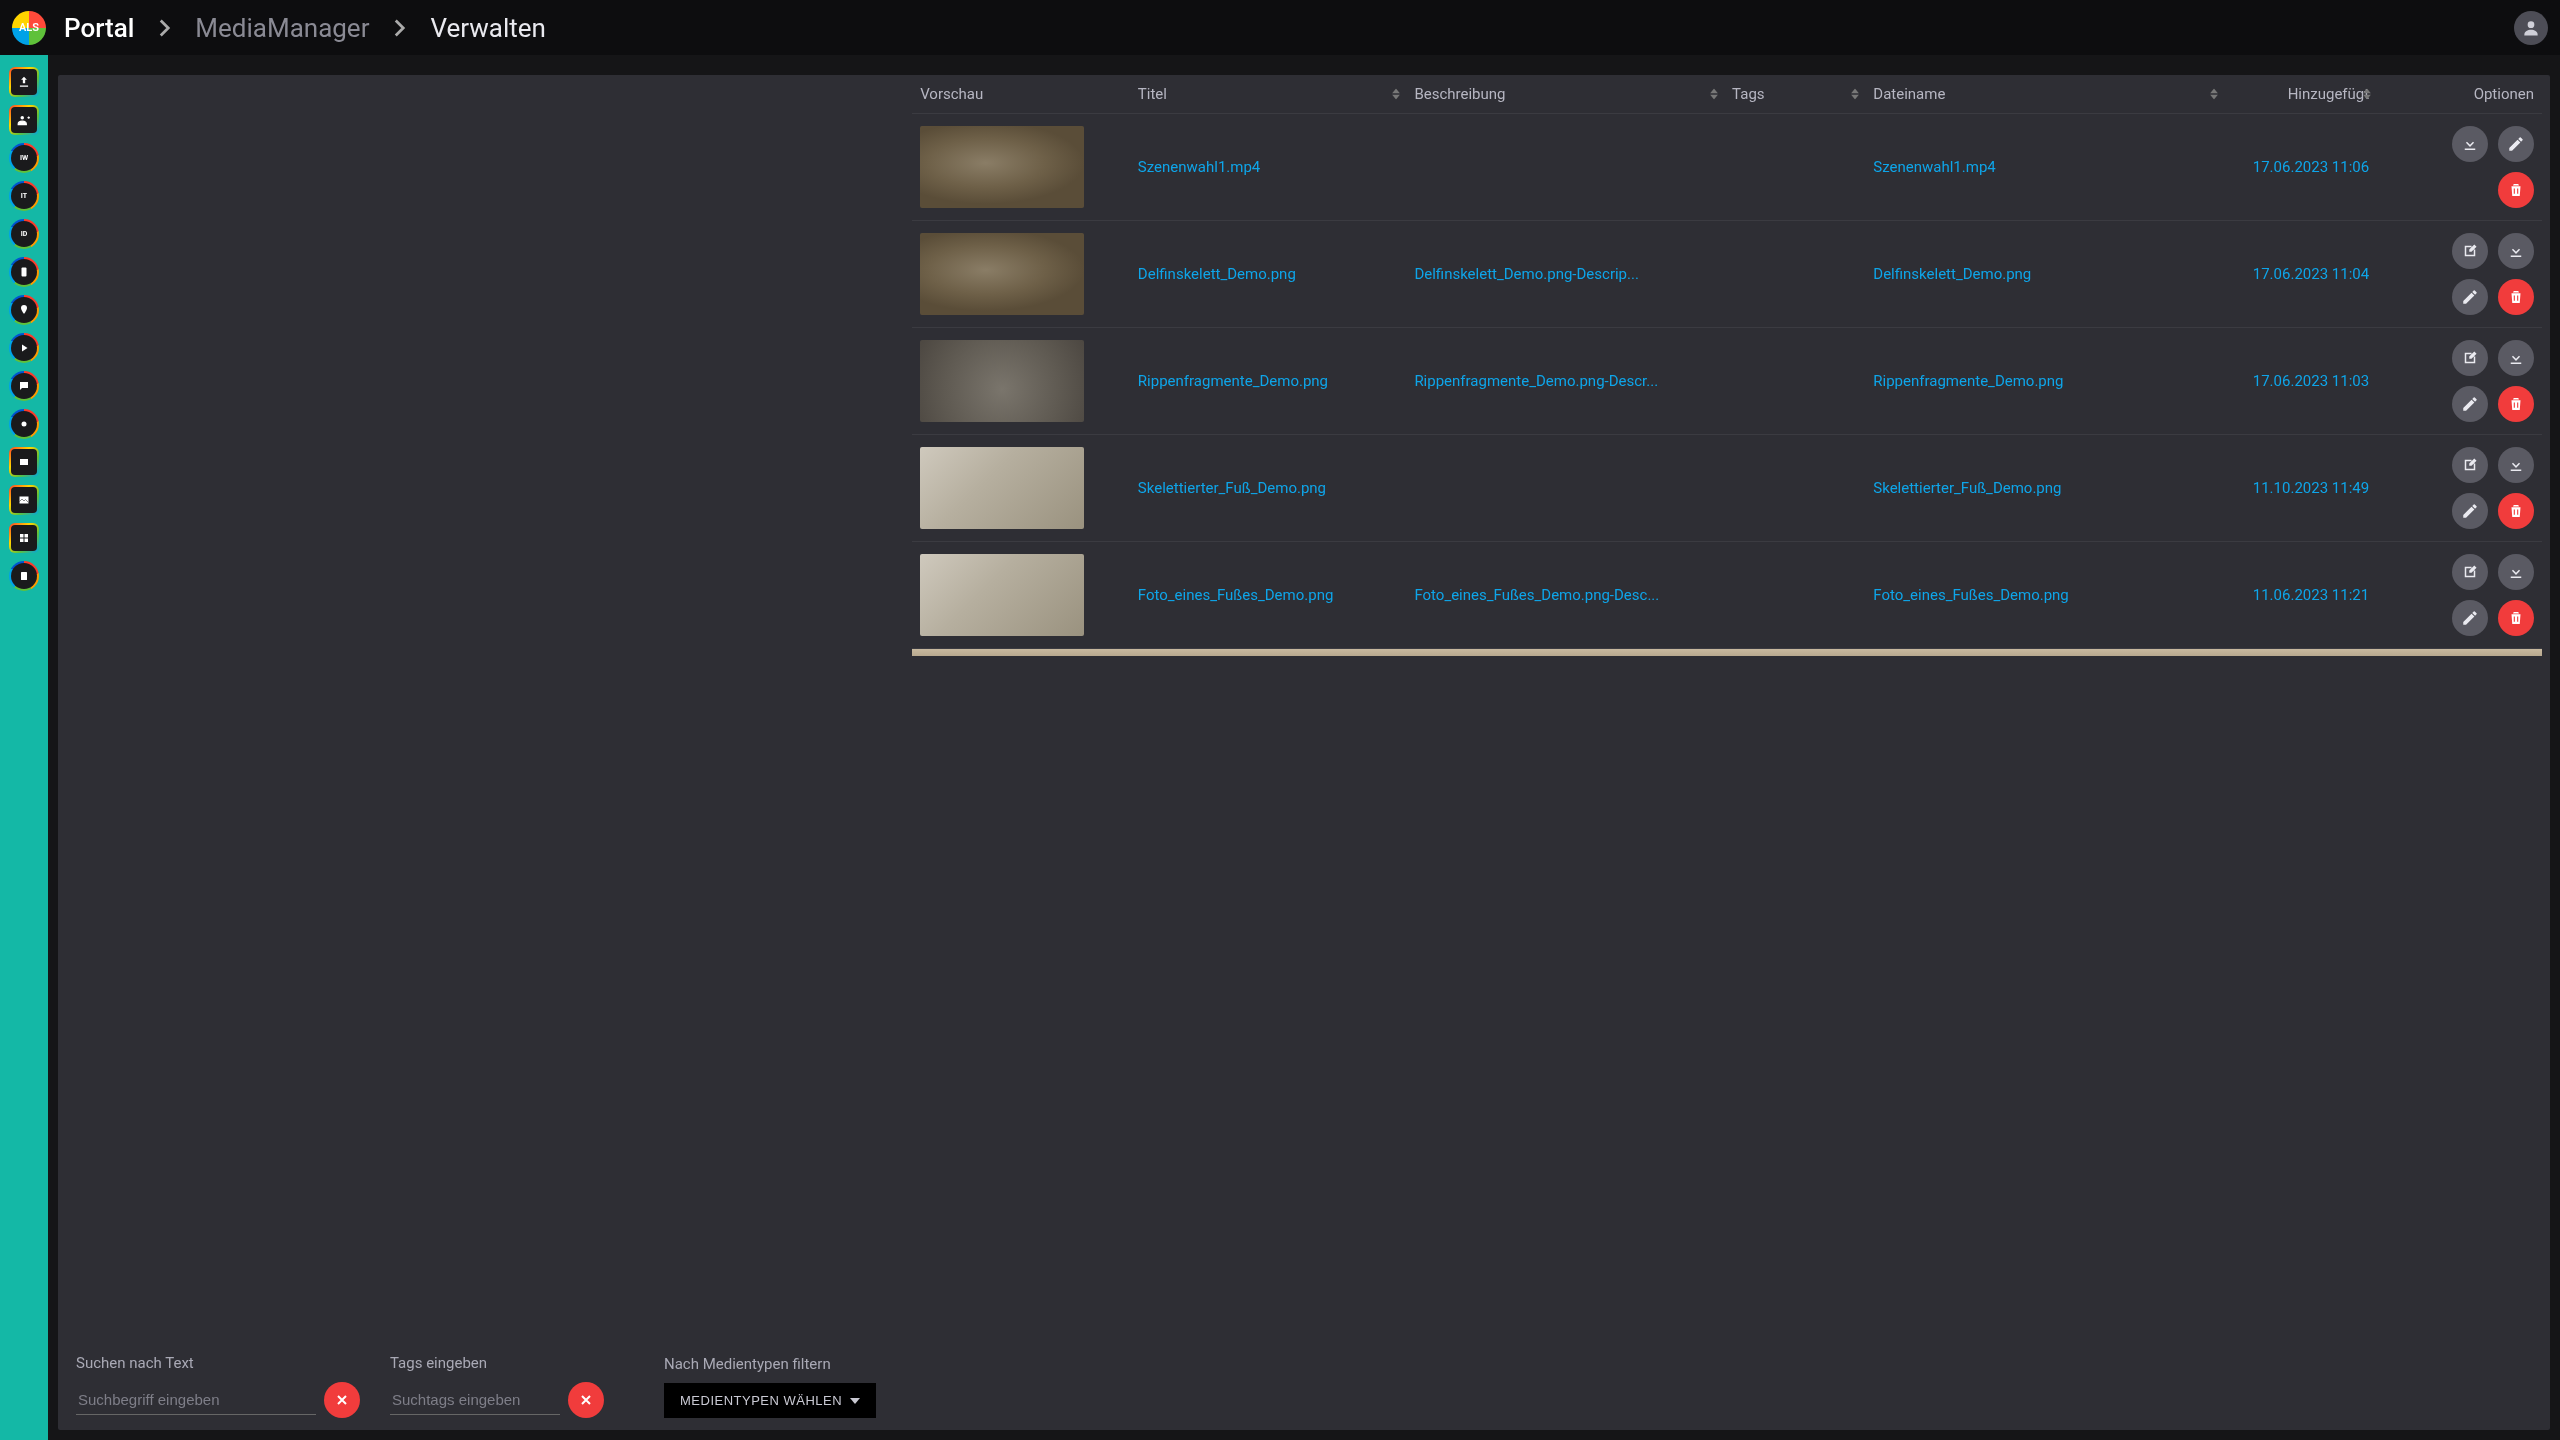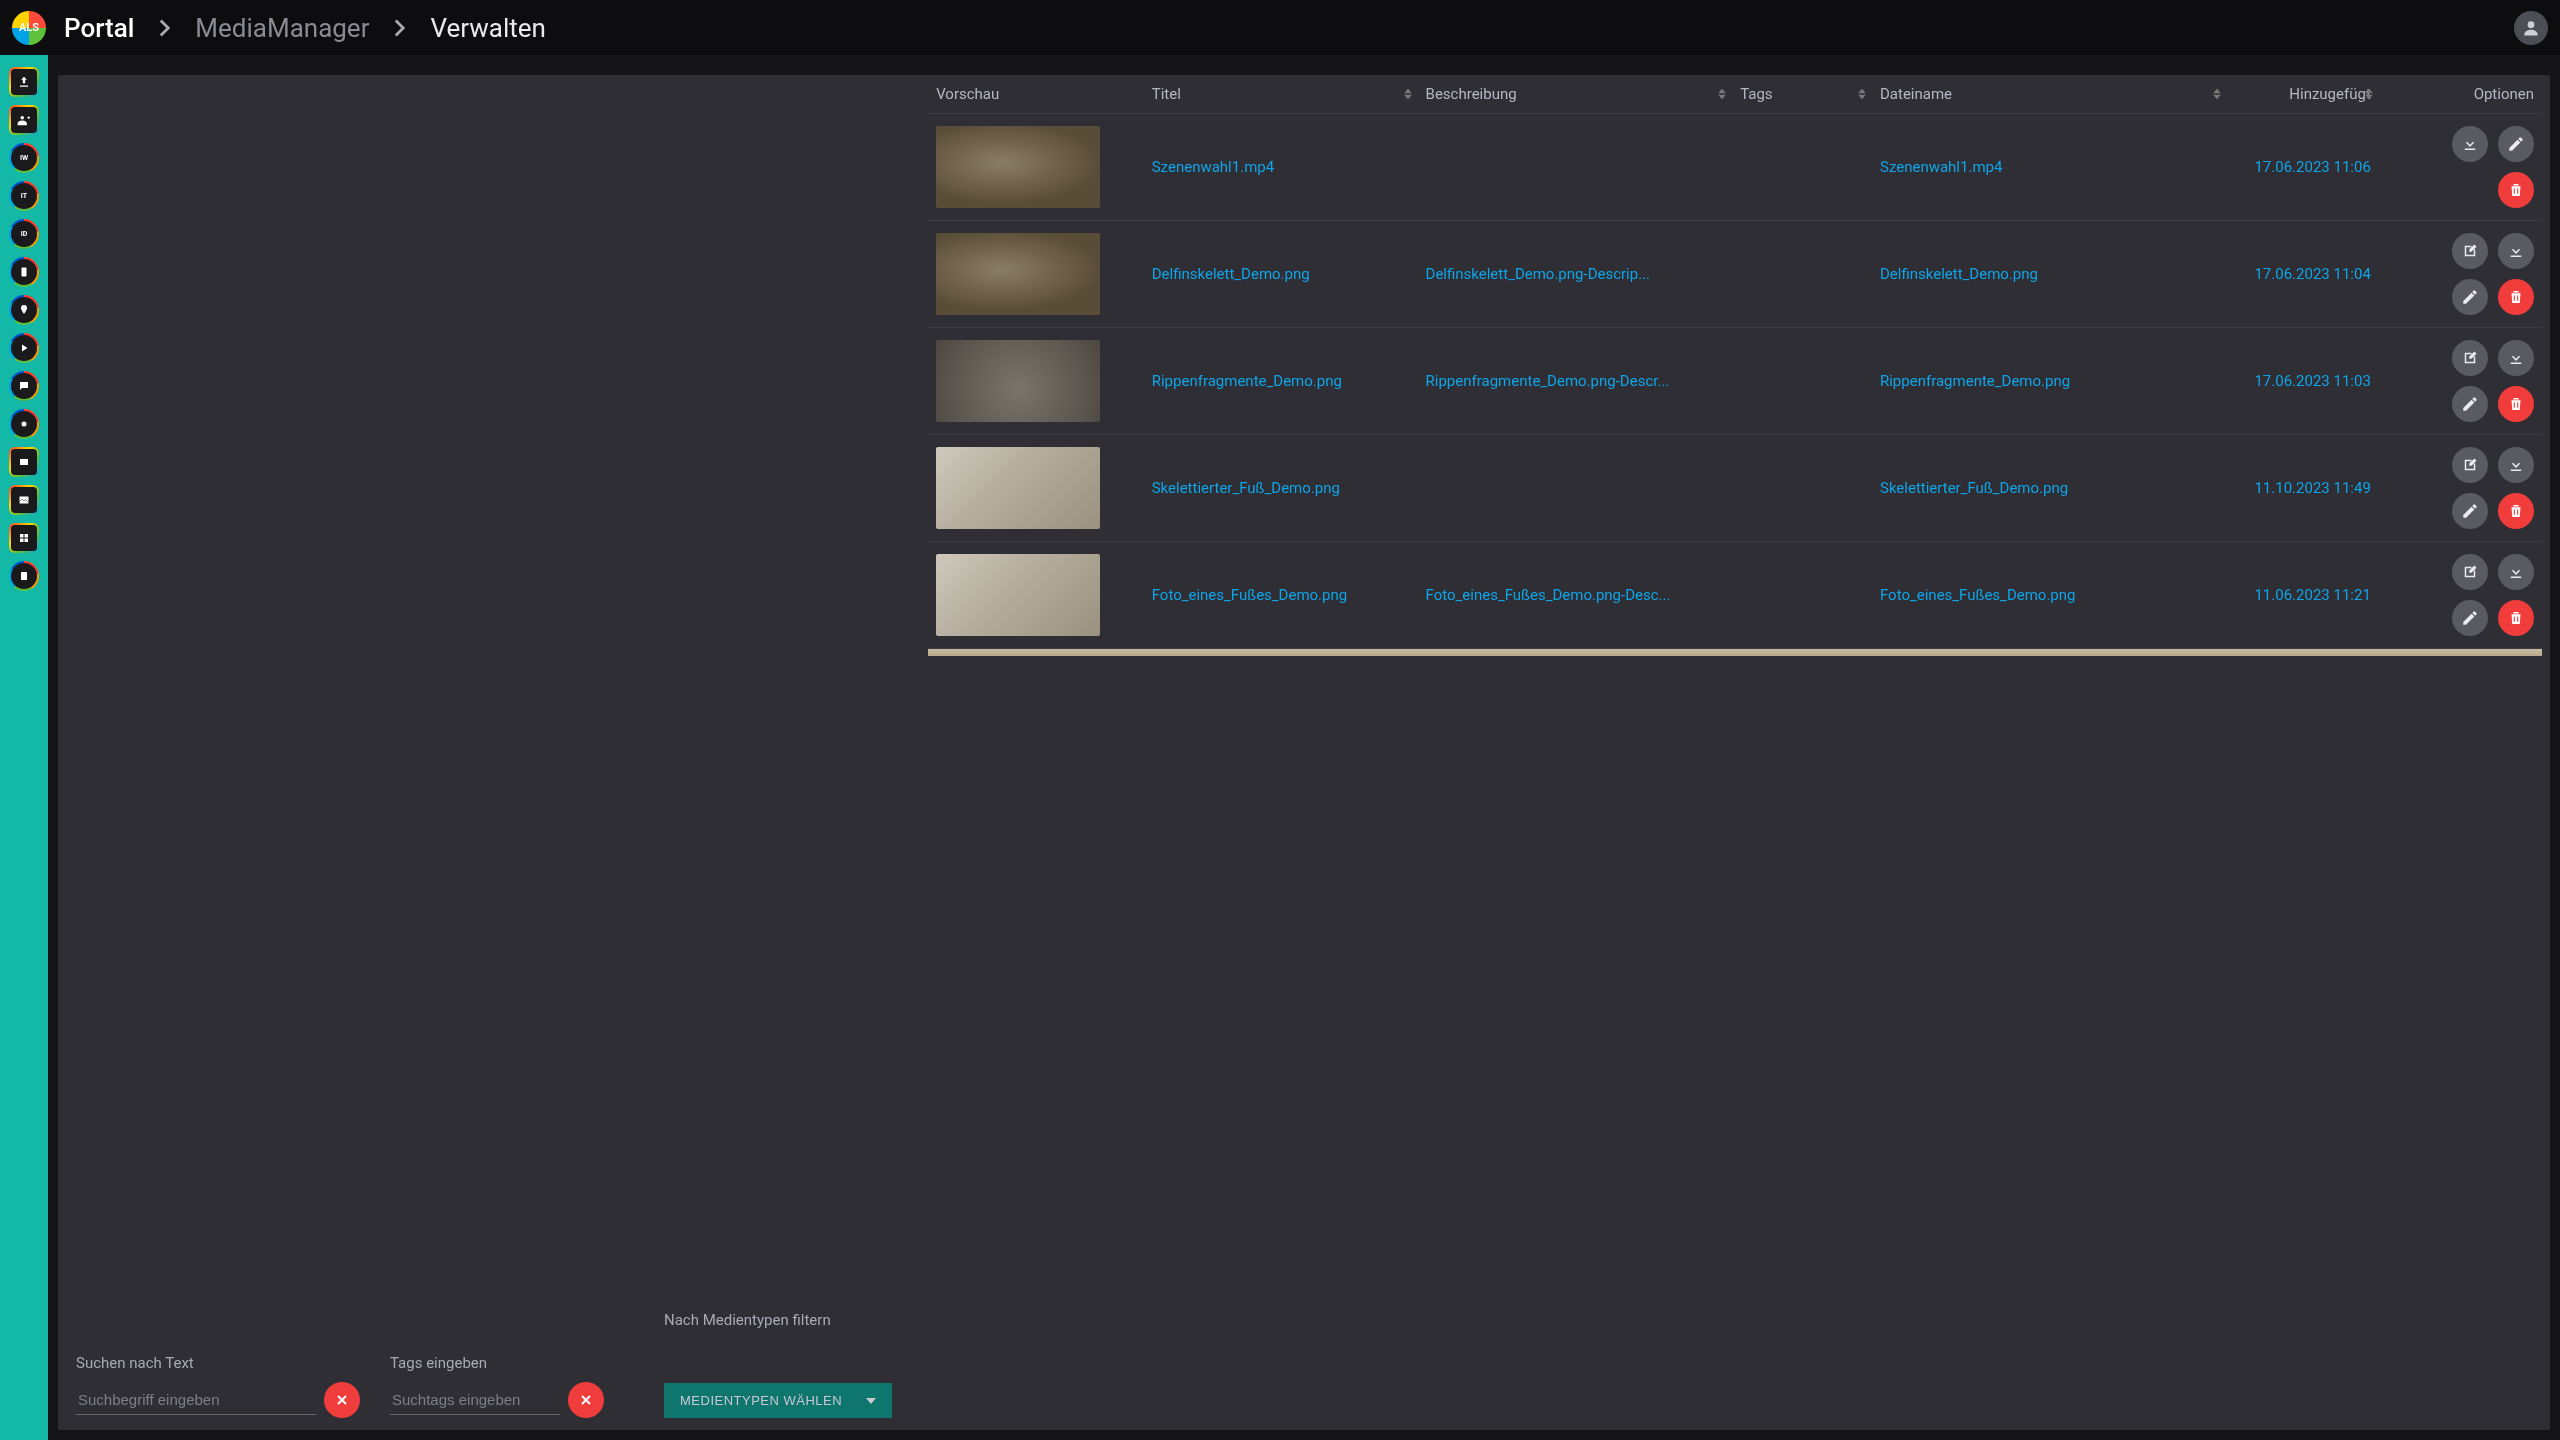--- a/index.html
+++ b/index.html
@@ -73,22 +73,22 @@
 .input {
   background:transparent; border:none; border-bottom:1px solid #666;
   color:#d0d0d0; padding:6px 2px; font-size:15px; outline:none;
 }
 .input::placeholder { color:#7e7e88; }
 .w-search { width:240px; }
 .w-tags  { width:170px; }
 .w-date  { width:170px; }
 .clear-btn { width:36px; height:36px; border-radius:50%; background:#f13c3c; display:flex; align-items:center; justify-content:center; cursor:pointer; }
 .mediatype-btn {
-  background:#0f766e; color:#c9c9d3; padding:10px 16px; font-size:13px; border:none;
-  letter-spacing:0.5px; cursor:pointer; font-weight:500; display:flex; align-items:center; gap:24px;margin-top:44px;
+  background:#000000; color:#c9c9d3; padding:10px 16px; font-size:13px; border:none;
+  letter-spacing:0.5px; cursor:pointer; font-weight:500; display:flex; align-items:center; gap:8px;
 }
 
 
 .table-wrap { flex:1; overflow-y:auto; overflow-x:hidden; position:relative; padding: 0 8px 0 18px;}
 .table-wrap::-webkit-scrollbar { width:14px; }
 .table-wrap::-webkit-scrollbar-thumb { background:#6c6c76; border-radius:7px; }
 .table-wrap::-webkit-scrollbar-track { background:transparent; margin:6px; }
 
 table { width:100%; border-collapse:collapse; table-layout:fixed; }
 th { text-align:left; color:#b6b6c2; font-weight:400; font-size:15px; padding:10px 8px; position:relative; }

